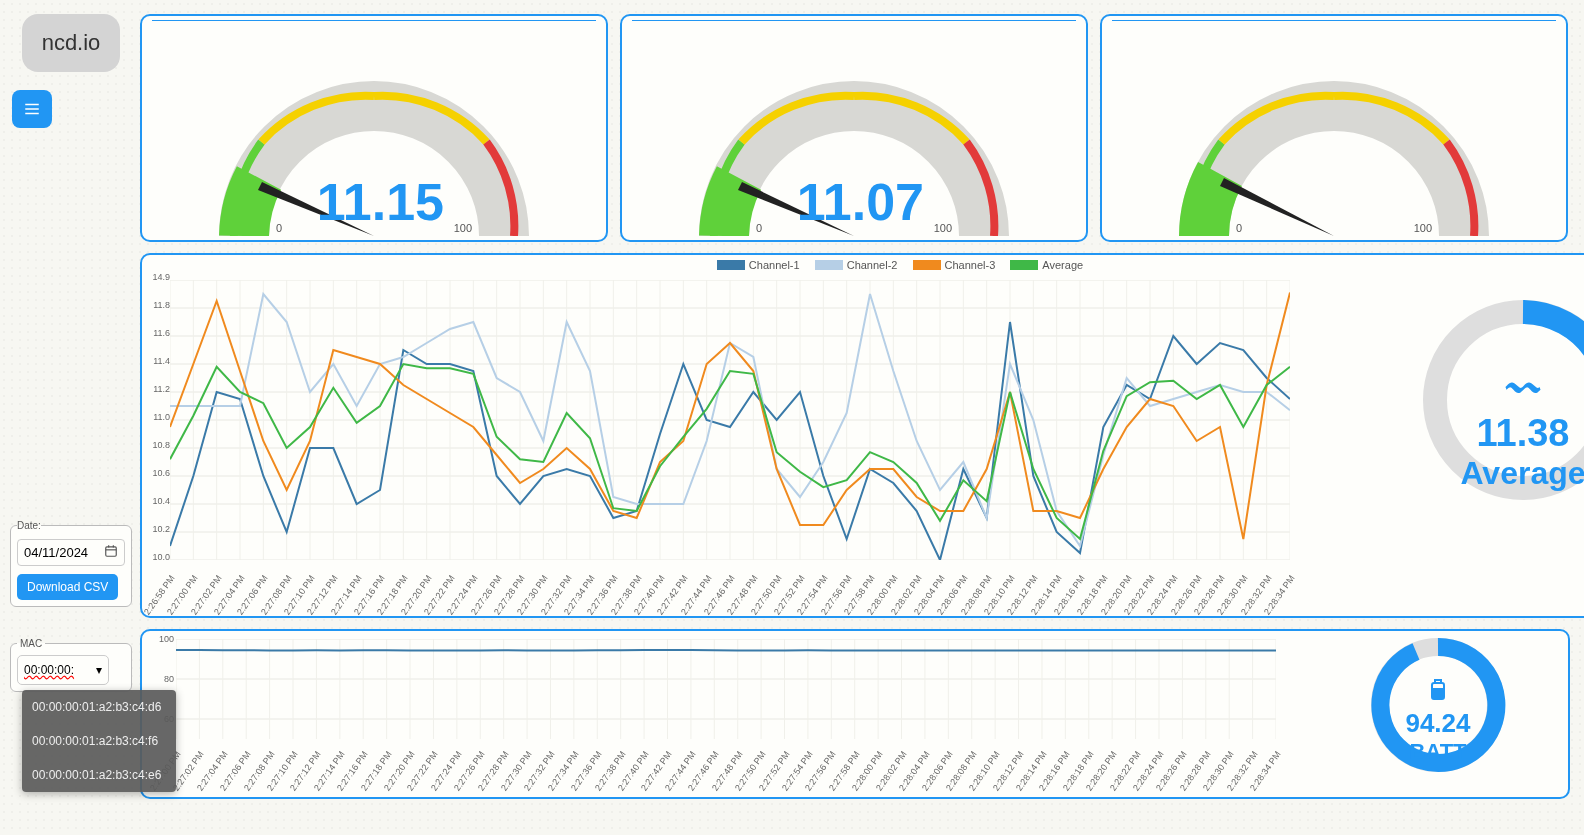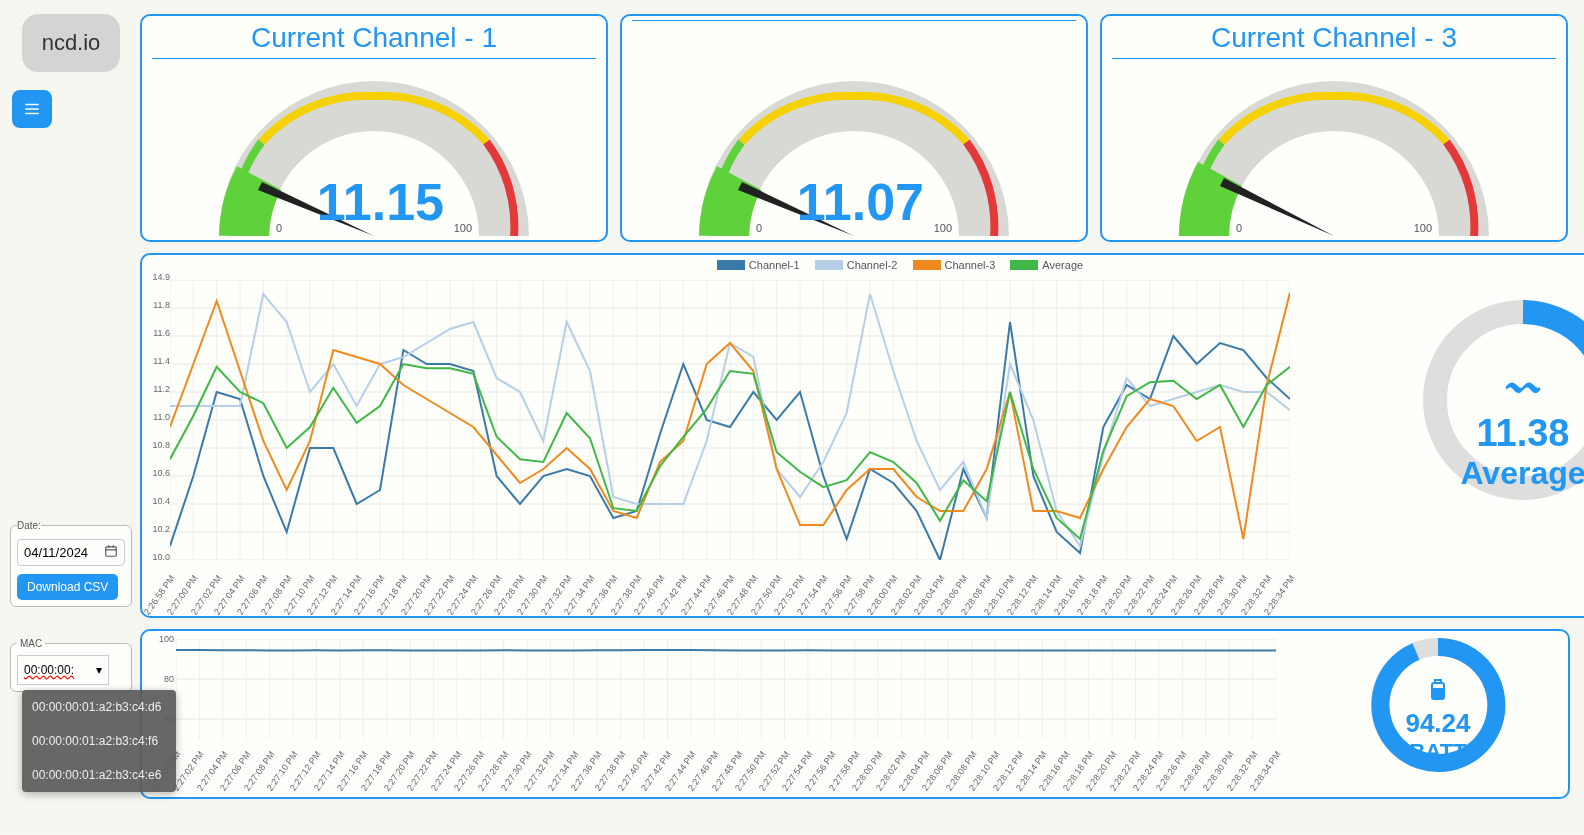--- a/index.html
+++ b/index.html
@@ -270,21 +270,21 @@
     width: 122px;
     border: 1px solid #bbb;
     border-radius: 6px;
     padding: 6px;
     background: #fefefb;
   }
   .side-mac legend { font-size: 10px; color: #555; padding: 0 3px; }
   .mac-select {
     width: 92px;
     border: 1px solid #ccc;
-    border-radius: 0;
+    border-radius: 5px;
     padding: 7px 6px;
     font-size: 12px;
     display: flex;
     justify-content: space-between;
     align-items: center;
   }
   .mac-dropdown {
     position: absolute;
     left: 22px;
     top: 690px;
@@ -308,57 +308,55 @@
 
 <div class="menu-btn">
   <svg viewBox="0 0 24 24" fill="none" stroke="white" stroke-width="2">
     <line x1="3" y1="6" x2="21" y2="6"></line>
       <line x1="3" y1="12" x2="21" y2="12"></line>
       <line x1="3" y1="18" x2="21" y2="18"></line>
   </svg>
 </div>
 
 <div class="gauges-row">
-  <div class="gauge-card">
-    <div class="gauge-title">Current Channel - 1</div>
-    <hr class="gauge-hr">
-    <div class="gauge-svg-wrap">
-      <svg viewBox="0 0 340 170" width="340" height="170">
-        <path d="M 40 170 A 130 130 0 0 1 300 170" fill="none" stroke="#d8d8d4" stroke-width="50"></path>
-        <path d="M 30 170 A 140 140 0 0 1 57.5 76" fill="none" stroke="#5fd13a" stroke-width="8"></path>
-        <path d="M 57.5 76 A 140 140 0 0 1 170 30" fill="none" stroke="#f5d100" stroke-width="8"></path>
-        <path d="M 170 30 A 140 140 0 0 1 282.5 76" fill="none" stroke="#f5d100" stroke-width="8"></path>
-        <path d="M 282.5 76 A 140 140 0 0 1 310 170" fill="none" stroke="#e23a3a" stroke-width="8"></path>
-        <path d="M 40 170 A 130 130 0 0 1 55 112" fill="none" stroke="#5fd13a" stroke-width="50"></path>
-        <path d="M 170 170 L 54 124 L 58 116 Z" fill="#222"></path>
-      </svg>
-    </div>
-    <div class="gauge-value">11.15</div>
-    <span class="gauge-tick-min">0</span>
-    <span class="gauge-tick-max">100</span>
-  </div>
   <div class="gauge-card">
     <hr class="gauge-hr">
     <div class="gauge-svg-wrap">
       <svg viewBox="0 0 340 170" width="340" height="170">
         <path d="M 40 170 A 130 130 0 0 1 300 170" fill="none" stroke="#d8d8d4" stroke-width="50"></path>
         <path d="M 30 170 A 140 140 0 0 1 57.5 76" fill="none" stroke="#5fd13a" stroke-width="8"></path>
         <path d="M 57.5 76 A 140 140 0 0 1 170 30" fill="none" stroke="#f5d100" stroke-width="8"></path>
         <path d="M 170 30 A 140 140 0 0 1 282.5 76" fill="none" stroke="#f5d100" stroke-width="8"></path>
         <path d="M 282.5 76 A 140 140 0 0 1 310 170" fill="none" stroke="#e23a3a" stroke-width="8"></path>
         <path d="M 40 170 A 130 130 0 0 1 55 112" fill="none" stroke="#5fd13a" stroke-width="50"></path>
         <path d="M 170 170 L 54 124 L 58 116 Z" fill="#222"></path>
       </svg>
     </div>
+    <div class="gauge-value">11.15</div>
+    <span class="gauge-tick-min">0</span>
+    <span class="gauge-tick-max">100</span>
+  </div>
+  <div class="gauge-card">
+    <hr class="gauge-hr">
+    <div class="gauge-svg-wrap">
+      <svg viewBox="0 0 340 170" width="340" height="170">
+        <path d="M 40 170 A 130 130 0 0 1 300 170" fill="none" stroke="#d8d8d4" stroke-width="50"></path>
+        <path d="M 30 170 A 140 140 0 0 1 57.5 76" fill="none" stroke="#5fd13a" stroke-width="8"></path>
+        <path d="M 57.5 76 A 140 140 0 0 1 170 30" fill="none" stroke="#f5d100" stroke-width="8"></path>
+        <path d="M 170 30 A 140 140 0 0 1 282.5 76" fill="none" stroke="#f5d100" stroke-width="8"></path>
+        <path d="M 282.5 76 A 140 140 0 0 1 310 170" fill="none" stroke="#e23a3a" stroke-width="8"></path>
+        <path d="M 40 170 A 130 130 0 0 1 55 112" fill="none" stroke="#5fd13a" stroke-width="50"></path>
+        <path d="M 170 170 L 54 124 L 58 116 Z" fill="#222"></path>
+      </svg>
+    </div>
     <div class="gauge-value">11.07</div>
     <span class="gauge-tick-min">0</span>
     <span class="gauge-tick-max">100</span>
   </div>
   <div class="gauge-card">
-    <div class="gauge-title">Current Channel - 3</div>
     <hr class="gauge-hr">
     <div class="gauge-svg-wrap">
       <svg viewBox="0 0 340 170" width="340" height="170">
         <path d="M 40 170 A 130 130 0 0 1 300 170" fill="none" stroke="#d8d8d4" stroke-width="50"></path>
         <path d="M 30 170 A 140 140 0 0 1 57.5 76" fill="none" stroke="#5fd13a" stroke-width="8"></path>
         <path d="M 57.5 76 A 140 140 0 0 1 170 30" fill="none" stroke="#f5d100" stroke-width="8"></path>
         <path d="M 170 30 A 140 140 0 0 1 282.5 76" fill="none" stroke="#f5d100" stroke-width="8"></path>
         <path d="M 282.5 76 A 140 140 0 0 1 310 170" fill="none" stroke="#e23a3a" stroke-width="8"></path>
         <path d="M 40 170 A 130 130 0 0 1 56 108" fill="none" stroke="#5fd13a" stroke-width="50"></path>
         <path d="M 170 170 L 56 120 L 60 112 Z" fill="#222"></path>

